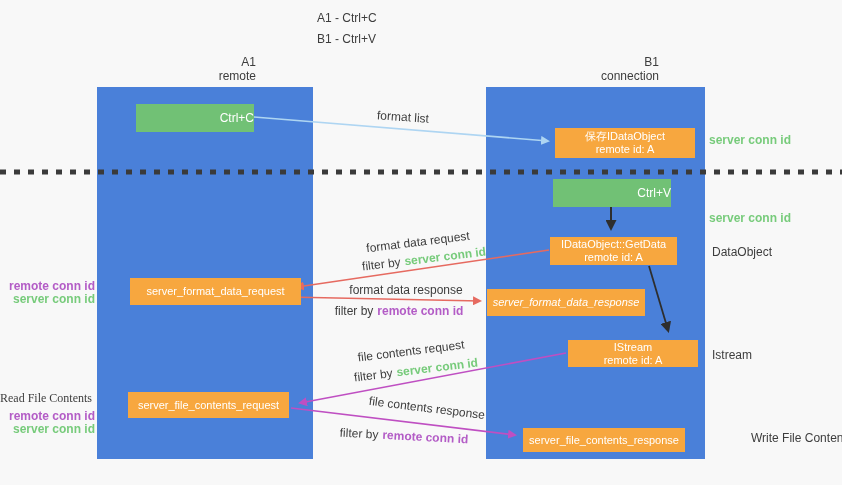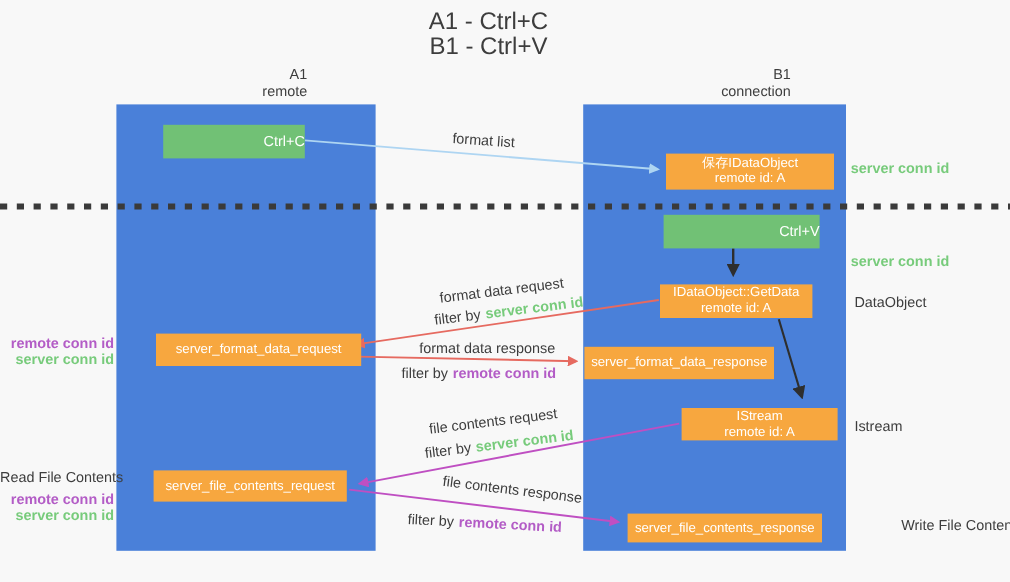--- a/index.html
+++ b/index.html
@@ -11,22 +11,22 @@
     --c-arrow-lightblue:#aed5f2;
     --c-arrow-black:#2e2e2e;
     --c-text-green:#77cb7b;
     --c-text-purple:#b35cc6;
     --c-text-dark:#3d3d3d;
     --c-background:#f8f8f8;
   }
   html,body{margin:0;padding:0;}
   body{font-family:"Liberation Sans","DejaVu Sans",sans-serif;background:#fff;}
   .canvas{position:relative;width:842px;height:485px;background:var(--c-background);overflow:hidden;}
-  .title{position:absolute;left:317px;top:8px;width:180px;text-align:center;
-         font-size:20px;line-height:21px;color:var(--c-text-dark);z-index:5;}
+  .title{position:absolute;left:317px;top:8px;width:180px;
+         font-size:12px;line-height:21px;color:var(--c-text-dark);z-index:5;}
   .col-header{position:absolute;width:120px;text-align:right;font-size:12px;line-height:14px;
               color:var(--c-text-dark);z-index:5;}
   .lifeline{position:absolute;background:var(--c-column-blue);z-index:1;}
   .arrow-layer{position:absolute;left:0;top:0;z-index:2;pointer-events:none;}
   .box{position:absolute;z-index:3;display:flex;flex-direction:column;align-items:center;
        justify-content:center;color:#fff;text-align:center;white-space:nowrap;}
   .box.green{background:var(--c-box-green);font-size:12px;align-items:flex-end;}
   .box.orange{background:var(--c-box-orange);font-size:11px;line-height:13px;}
   .box.single{font-size:11px;}
   .alabel{position:absolute;z-index:4;white-space:nowrap;font-size:12px;color:var(--c-text-dark);
@@ -87,34 +87,34 @@
 
   <div class="box green" style="left:136px;top:104px;width:118px;height:28px;">
     <div>Ctrl+C</div>
   </div>
 
   <div class="box orange" style="left:555px;top:128px;width:140px;height:30px;">
     <div>保存IDataObject</div>
     <div>remote id: A</div>
   </div>
 
-  <div class="box green" style="left:553px;top:179px;width:118px;height:28px;padding-left:12px;">
+  <div class="box green" style="left:553px;top:179px;width:118px;height:28px;">
     <div>Ctrl+V</div>
   </div>
 
   <div class="box orange" style="left:550px;top:237px;width:127px;height:28px;">
     <div>IDataObject::GetData</div>
     <div>remote id: A</div>
   </div>
 
   <div class="box orange single" style="left:130px;top:278px;width:171px;height:27px;">
     <div>server_format_data_request</div>
   </div>
 
-  <div class="box orange single" style="left:487px;top:289px;width:158px;height:27px;">
+  <div class="box orange single" style="left:487px;top:289px;width:158px;height:27px;font-style:italic;">
     <div>server_format_data_response</div>
   </div>
 
   <div class="box orange" style="left:568px;top:340px;width:130px;height:27px;">
     <div>IStream</div>
     <div>remote id: A</div>
   </div>
 
   <div class="box orange single" style="left:523px;top:428px;width:162px;height:24px;">
     <div>server_file_contents_response</div>
@@ -147,17 +147,17 @@
   </div>
 
   <div class="side green" style="left:709px;top:133px;">server conn id</div>
   <div class="side green" style="left:709px;top:211px;">server conn id</div>
   <div class="side" style="left:712px;top:245px;">DataObject</div>
   <div class="side" style="left:712px;top:348px;">Istream</div>
   <div class="side" style="left:751px;top:431px;">Write File Contents</div>
 
   <div class="side purple ralign" style="width:95px;top:279px;">remote conn id</div>
   <div class="side green ralign" style="width:95px;top:292px;">server conn id</div>
-  <div class="side ralign" style="width:88px;top:391px;">Read File Contents</div>
+  <div class="side ralign" style="width:88px;top:391px;font-family:Liberation Serif, serif;">Read File Contents</div>
   <div class="side purple ralign" style="width:95px;top:409px;">remote conn id</div>
   <div class="side green ralign" style="width:95px;top:422px;">server conn id</div>
 
 </div>
 
 </body></html>

